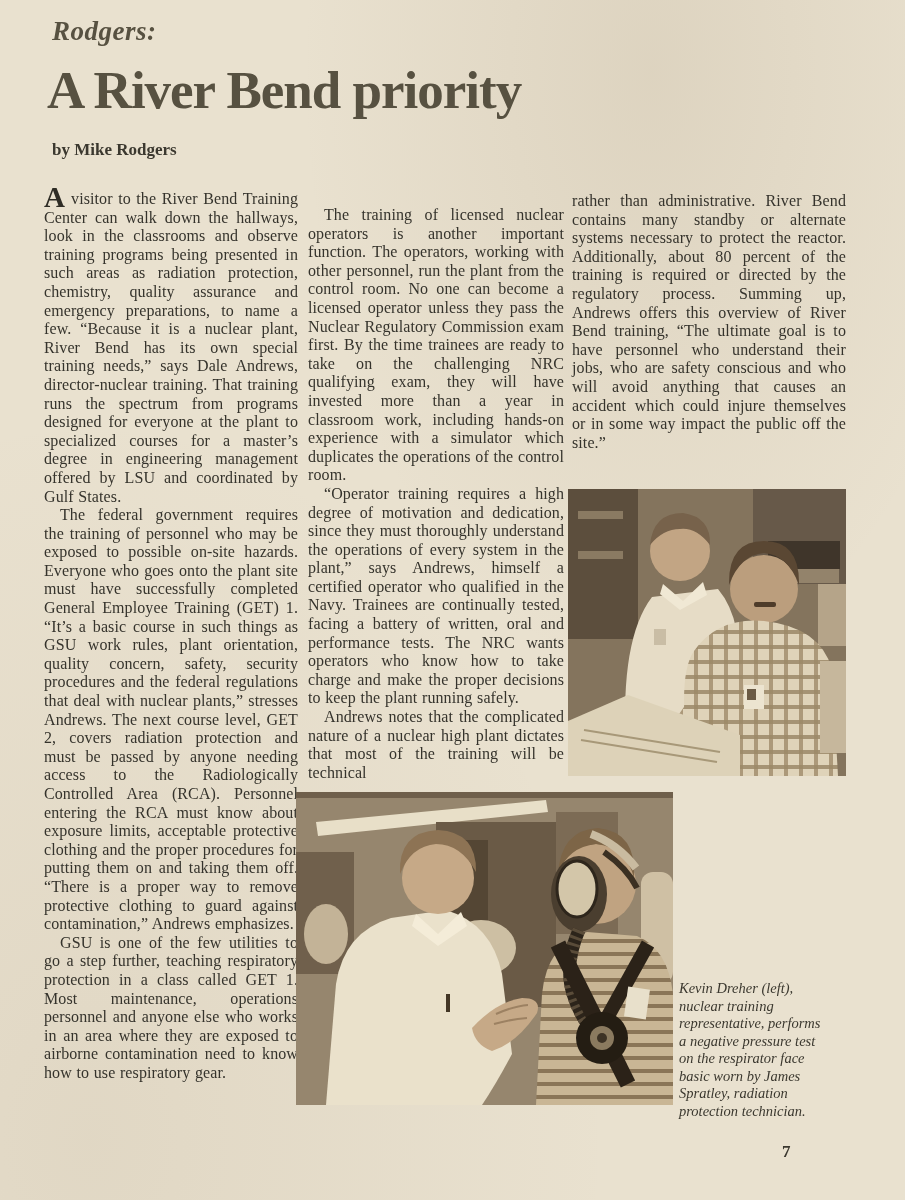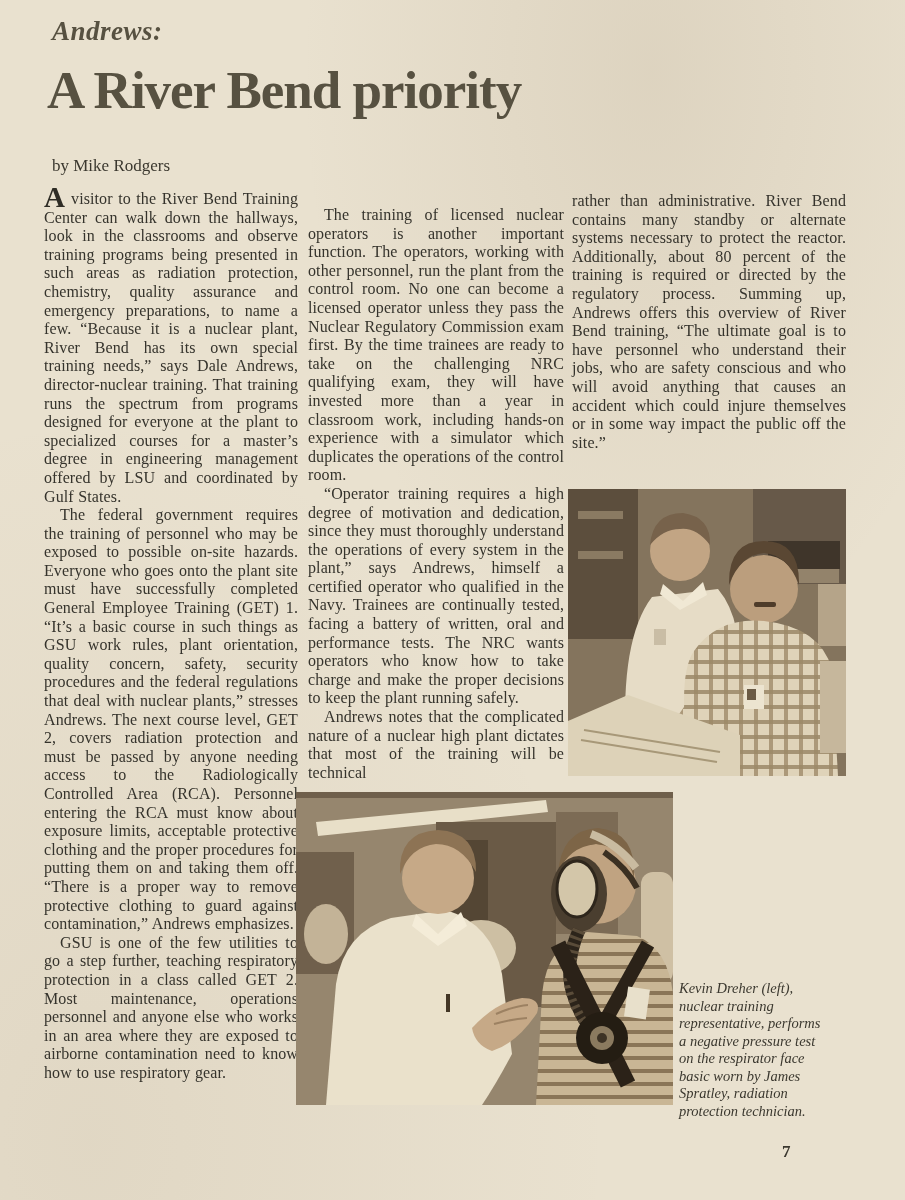--- a/index.html
+++ b/index.html
@@ -19,22 +19,22 @@
     font-size:27px;font-weight:bold;font-style:italic;
     color:#575141;letter-spacing:0.5px;
   }
   .title{
     position:absolute;left:47px;top:60px;margin:0;
     font-size:53px;font-weight:bold;
     color:#575141;letter-spacing:-1px;
     font-family:"Liberation Serif", serif;
   }
   .byline{
-    position:absolute;left:52px;top:156px;
-    font-size:17px;font-weight:normal;color:#3b382f;
+    position:absolute;left:52px;top:140px;
+    font-size:17px;font-weight:bold;color:#3b382f;
   }
   .col{
     position:absolute;
     font-size:16px;line-height:18.6px;
     text-align:justify;
     letter-spacing:0.1px;
     word-spacing:0.5px;
   }
   .col p{margin:0;text-indent:16px;}
   .col p.noindent{text-indent:0;}
@@ -59,28 +59,28 @@
   .pagenum{
     position:absolute;left:782px;top:1142px;
     font-size:17px;font-weight:bold;color:#3b382f;
   }
 </style>
 </head>
 <body>
 
 <div class="page">
 
-  <div class="kicker">Andrews:</div>
+  <div class="kicker">Rodgers:</div>
   <h1 class="title">A River Bend priority</h1>
   <div class="byline">by Mike Rodgers</div>
 
   <div class="col col1">
     <p class="noindent"><span class="dropcap">A</span><span>visitor to the River Bend Training Center can walk down the hallways, look in the classrooms and observe training programs being presented in such areas as radiation protection, chemistry, quality assurance and emergency preparations, to name a few. “Because it is a nuclear plant, River Bend has its own special training needs,” says Dale Andrews, director-nuclear training. That training runs the spectrum from programs designed for everyone at the plant to specialized courses for a master’s degree in engineering management offered by LSU and coordinated by Gulf States.</span></p>
     <p>The federal government requires the training of personnel who may be exposed to possible on-site hazards. Everyone who goes onto the plant site must have successfully completed General Employee Training (GET) 1. “It’s a basic course in such things as GSU work rules, plant orientation, quality concern, safety, security procedures and the federal regulations that deal with nuclear plants,” stresses Andrews. The next course level, GET 2, covers radiation protection and must be passed by anyone needing access to the Radiologically Controlled Area (RCA). Personnel entering the RCA must know about exposure limits, acceptable protective clothing and the proper procedures for putting them on and taking them off. “There is a proper way to remove protective clothing to guard against contamination,” Andrews emphasizes.</p>
-    <p>GSU is one of the few utilities to go a step further, teaching respiratory protection in a class called GET 2. Most maintenance, operations personnel and anyone else who works in an area where they are exposed to airborne contamination need to know how to use respiratory gear.</p>
+    <p>GSU is one of the few utilities to go a step further, teaching respiratory protection in a class called GET 1. Most maintenance, operations personnel and anyone else who works in an area where they are exposed to airborne contamination need to know how to use respiratory gear.</p>
   </div>
 
   <div class="col col2">
     <p>The training of licensed nuclear operators is another important function. The operators, working with other personnel, run the plant from the control room. No one can become a licensed operator unless they pass the Nuclear Regulatory Commission exam first. By the time trainees are ready to take on the challenging NRC qualifying exam, they will have invested more than a year in classroom work, including hands-on experience with a simulator which duplicates the operations of the control room.</p>
     <p>“Operator training requires a high degree of motivation and dedication, since they must thoroughly understand the operations of every system in the plant,” says Andrews, himself a certified operator who qualified in the Navy. Trainees are continually tested, facing a battery of written, oral and performance tests. The NRC wants operators who know how to take charge and make the proper decisions to keep the plant running safely.</p>
     <p>Andrews notes that the complicated nature of a nuclear high plant dictates that most of the training will be technical</p>
   </div>
 
   <div class="col col3">
     <p class="noindent">rather than administrative. River Bend contains many standby or alternate systems necessary to protect the reactor. Additionally, about 80 percent of the training is required or directed by the regulatory process. Summing up, Andrews offers this overview of River Bend training, “The ultimate goal is to have personnel who understand their jobs, who are safety conscious and who will avoid anything that causes an accident which could injure themselves or in some way impact the public off the site.”</p>

